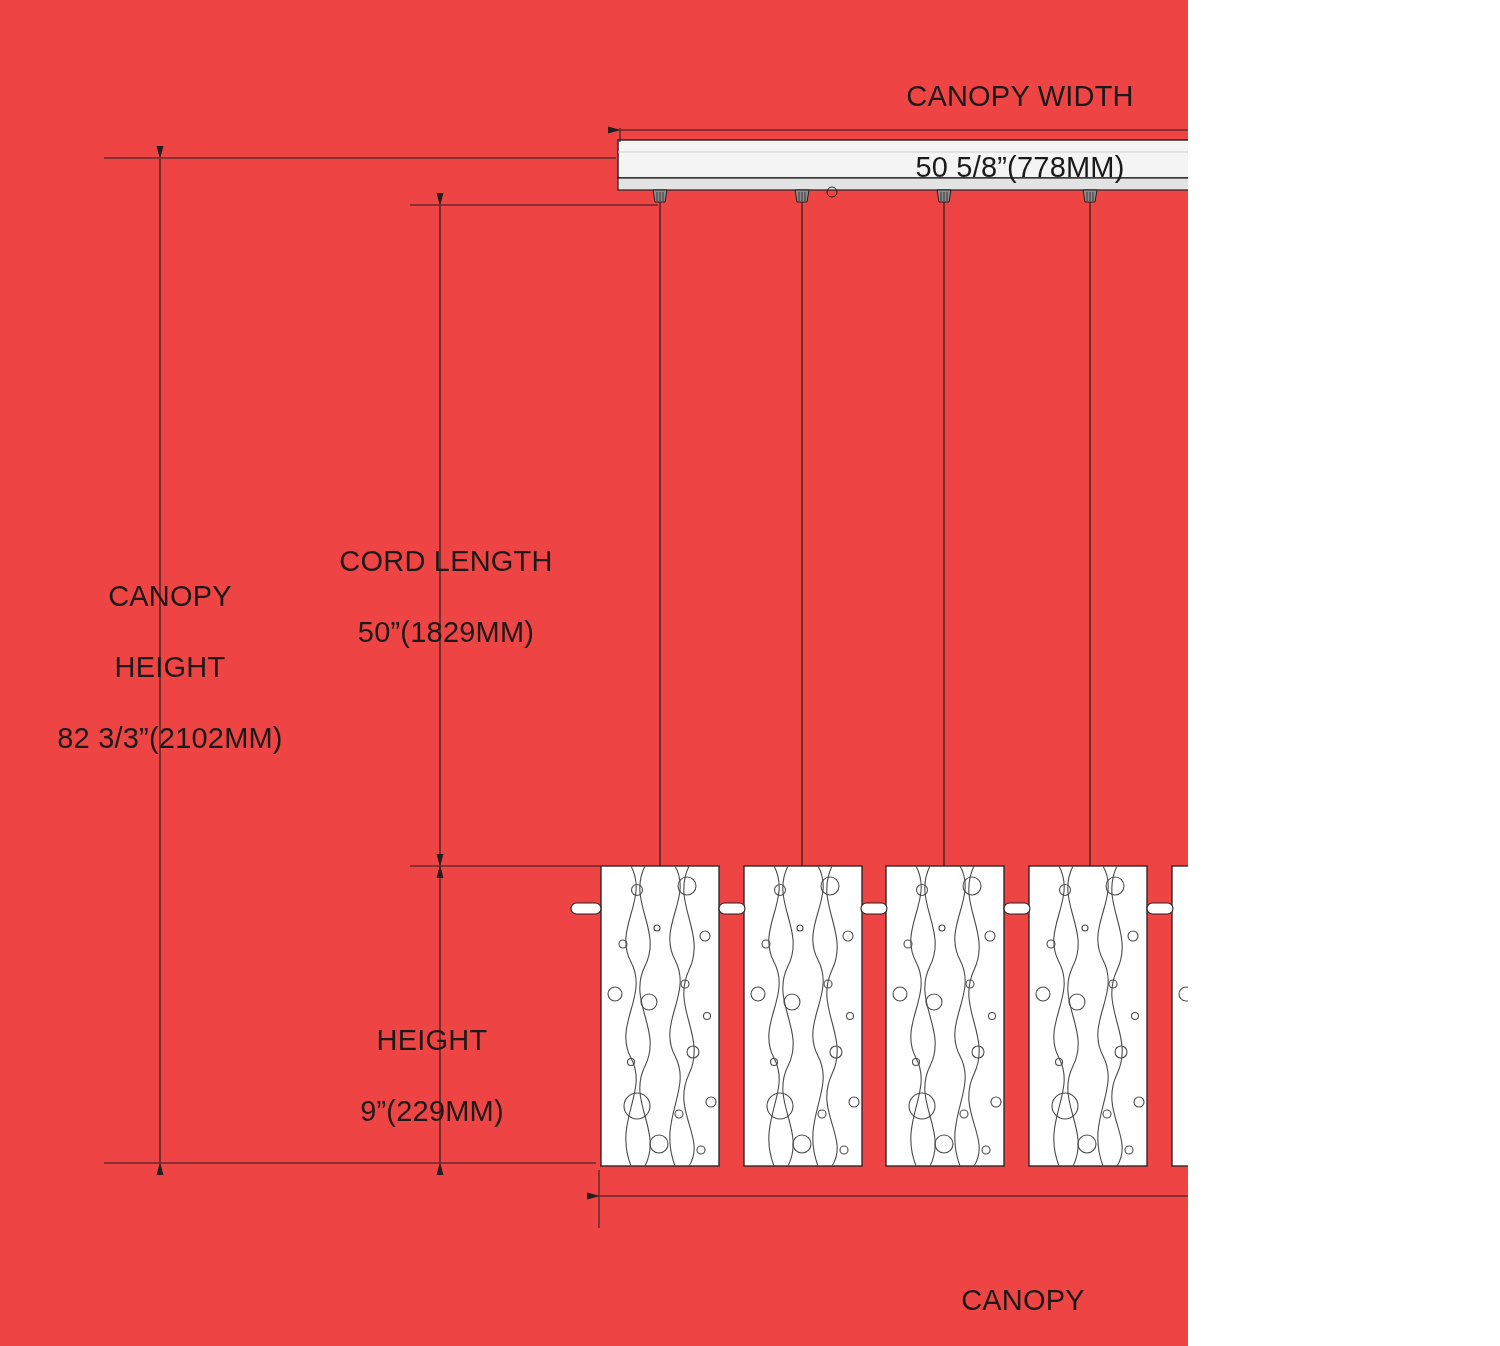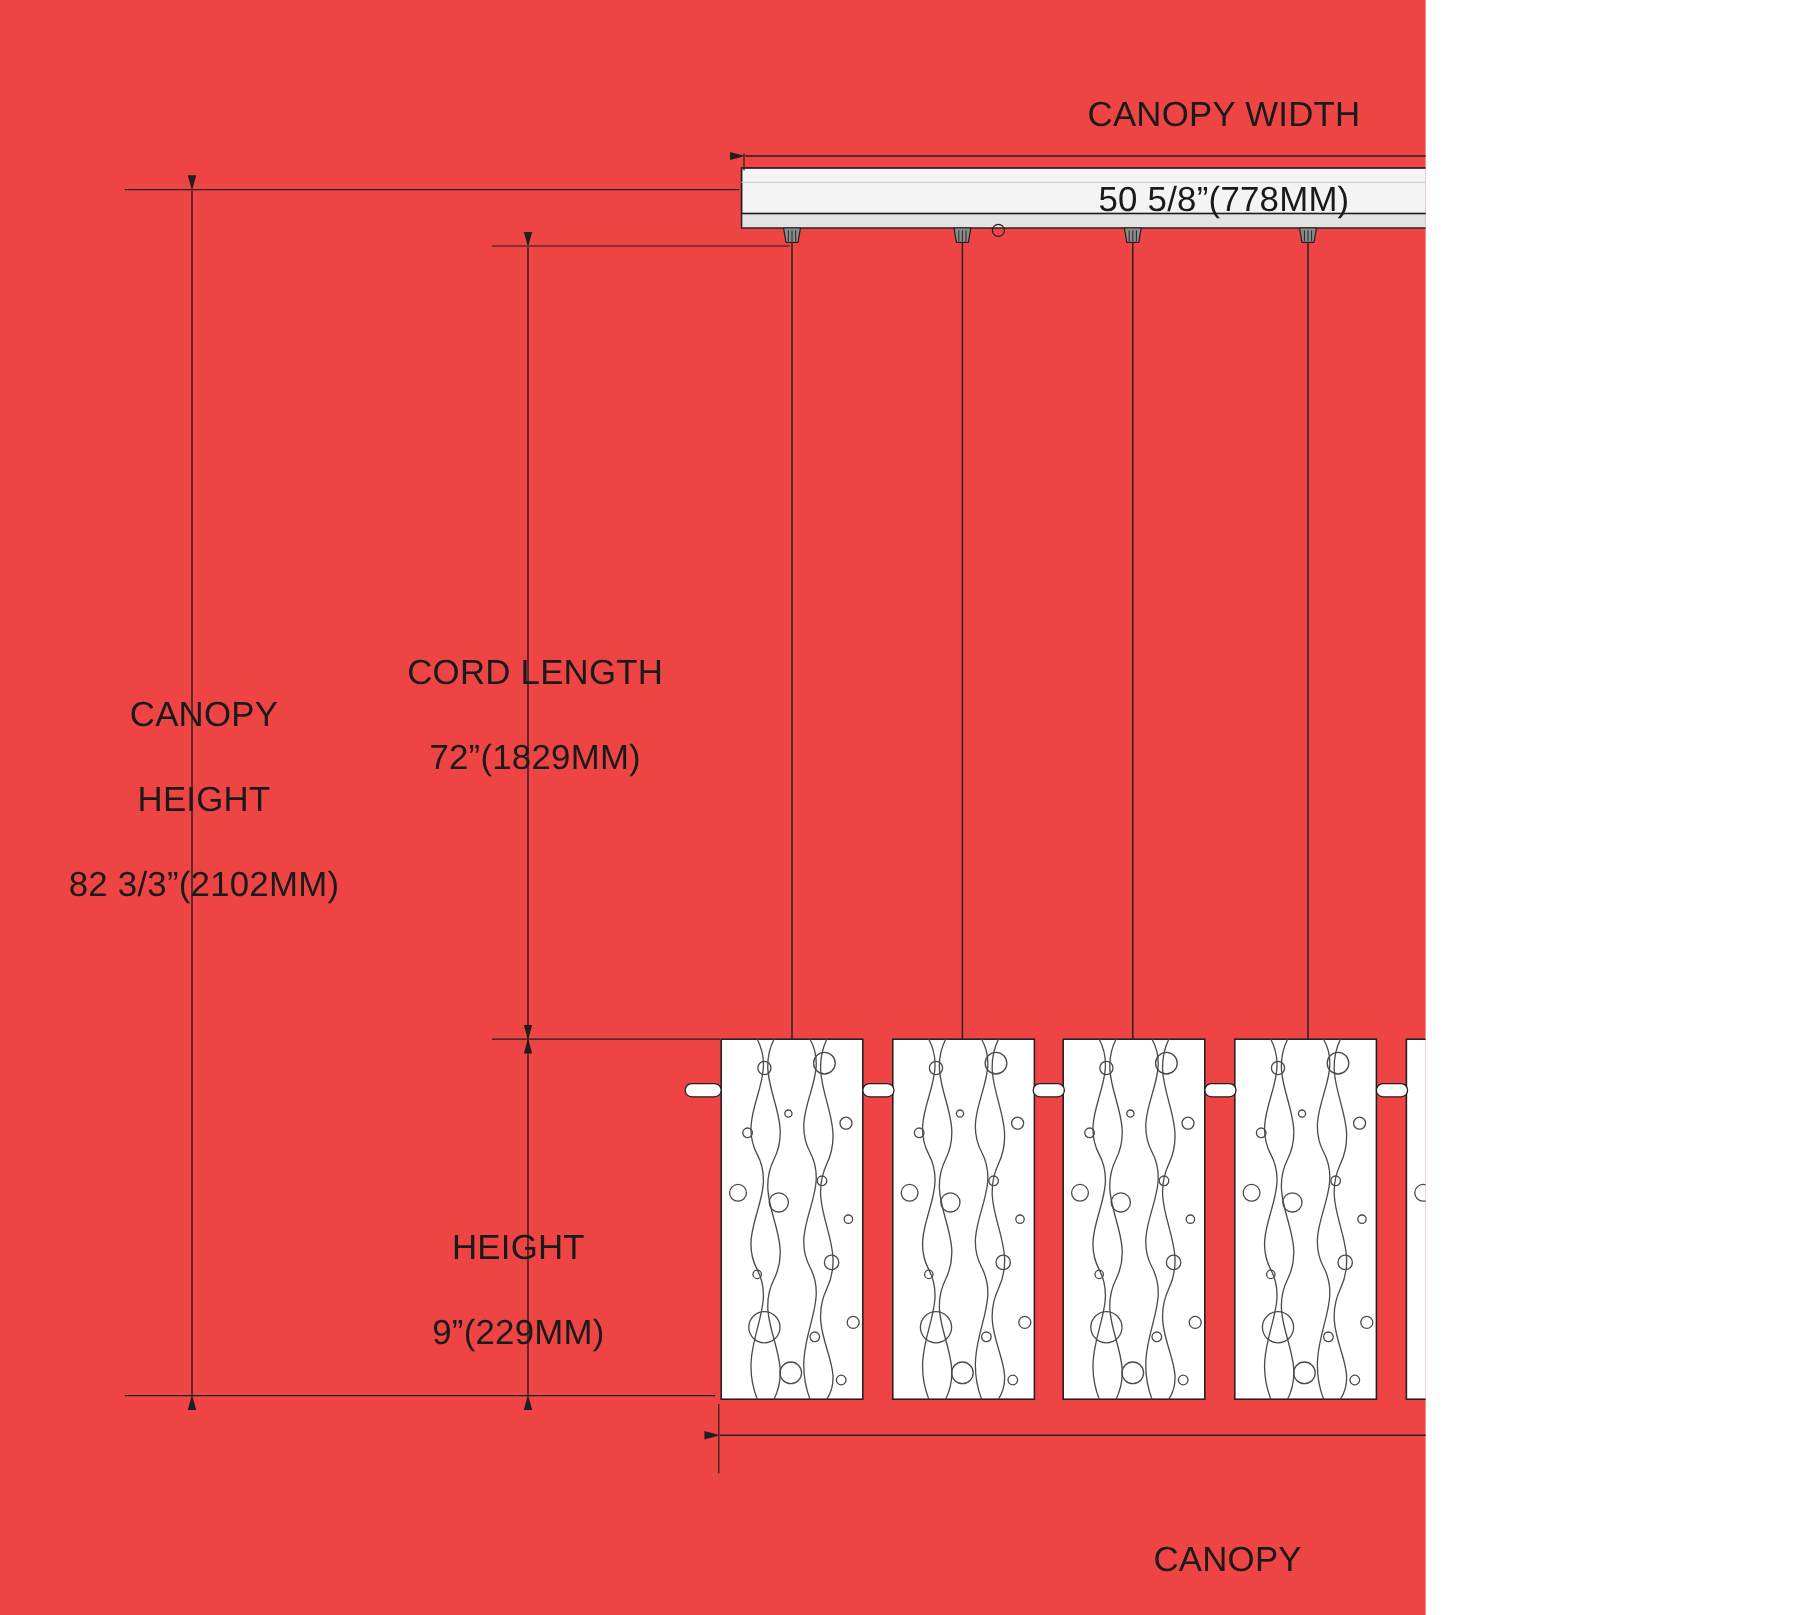--- a/index.html
+++ b/index.html
@@ -199,21 +199,21 @@
     </g>
   </svg>
 
   <div class="dim-label" id="label-canopy">
     <span class="l1">CANOPY WIDTH</span>
     <span class="l2">50 5/8”(778MM)</span>
   </div>
 
   <div class="dim-label" id="label-cord">
     <span class="l1">CORD LENGTH</span>
-    <span class="l2">72”(1829MM)</span>
+    <span class="l2">50”(1829MM)</span>
   </div>
 
   <div class="dim-label" id="label-overall">
     <span class="l1">CANOPY</span>
     <span class="l1">HEIGHT</span>
     <span class="l2">82 3/3”(2102MM)</span>
   </div>
 
   <div class="dim-label" id="label-height">
     <span class="l1">HEIGHT</span>

